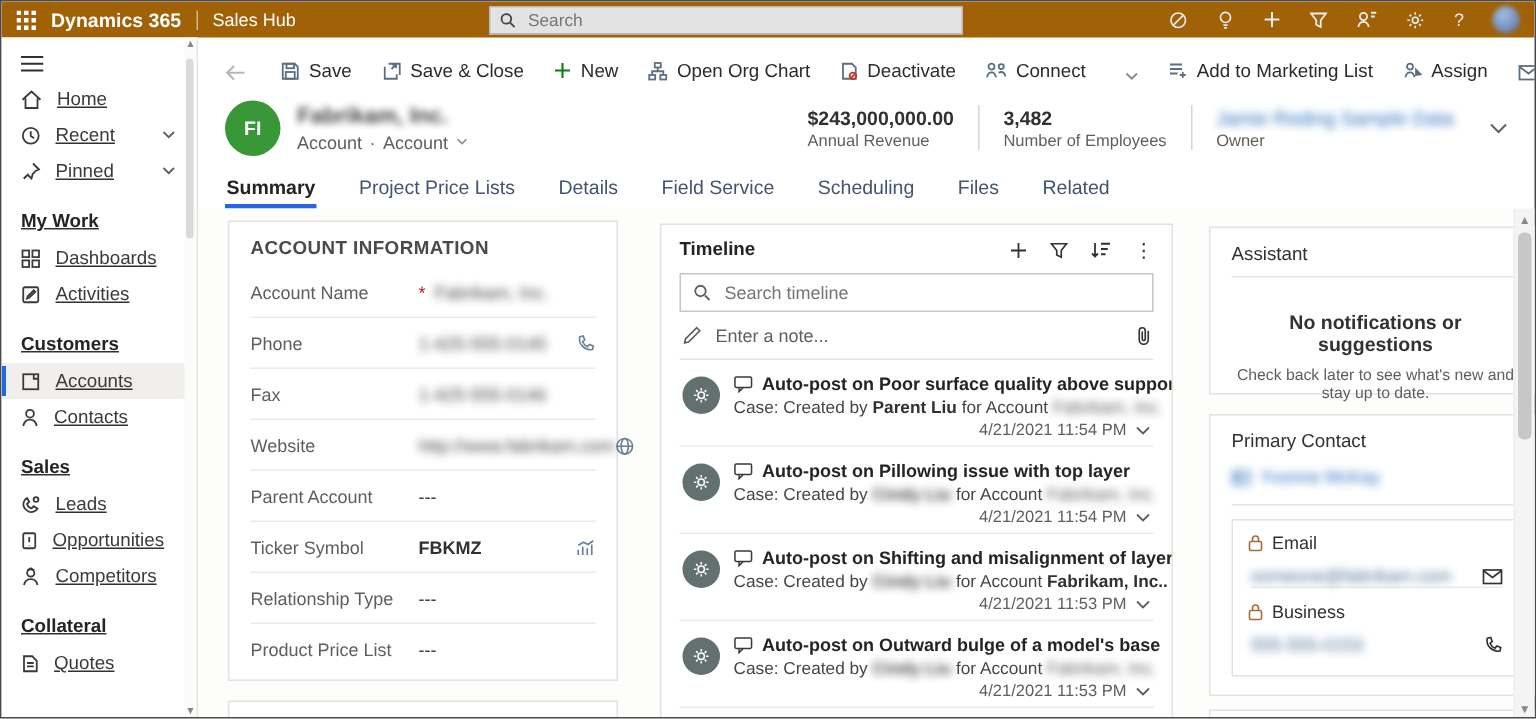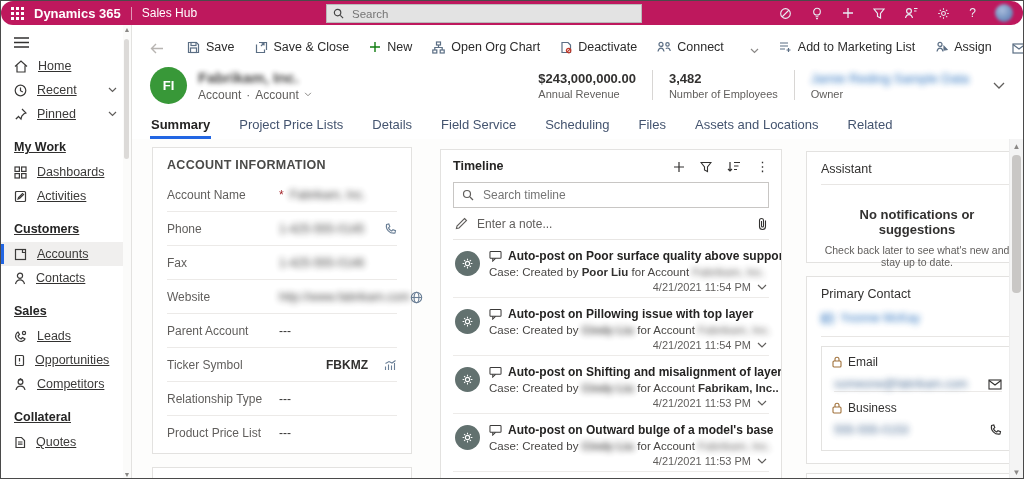--- a/index.html
+++ b/index.html
@@ -5,22 +5,22 @@
   html,body{margin:0;padding:0;}
   body{width:1024px;height:479px;overflow:hidden;background:#fff;
        font-family:"Liberation Sans",sans-serif;color:#323130;position:relative;
        border:1px solid #4a4a4a;box-sizing:border-box;}
   .ic{display:inline-block;vertical-align:middle;flex:none;}
   svg{display:block;}
   .blur{filter:blur(3px);opacity:.9;user-select:none;}
   .blur2{filter:blur(2.5px);opacity:.85;user-select:none;}
 
   
-  .topbar{height:24px;background:#be185d;display:flex;align-items:center;color:#fff;
-          padding:0 10px;position:relative;border-radius:12px;}
+  .topbar{height:24px;background:#a16207;display:flex;align-items:center;color:#fff;
+          padding:0 10px;position:relative;}
   .topbar .brand{font-size:13px;font-weight:bold;margin-left:10px;white-space:nowrap;}
   .topbar .tb-div{width:1px;height:13px;background:rgba(255,255,255,.55);margin:0 10px;}
   .topbar .app{font-size:12px;white-space:nowrap;}
   .tb-search{position:absolute;left:325px;top:3px;width:302px;height:17px;background:#e3e3e3;
              border:1px solid #b9b9b9;display:flex;align-items:center;padding:0 6px;gap:6px;color:#444;}
   .tb-search input{border:none;background:transparent;outline:none;font-size:11.5px;width:100%;
                    font-family:"Liberation Sans",sans-serif;color:#222;}
   .tb-right{margin-left:auto;display:flex;align-items:center;gap:19px;color:#e8ecf3;}
   .tb-right .glyph{font-size:12px;line-height:1;}
   .tb-avatar{width:18px;height:18px;border-radius:50%;
@@ -86,21 +86,21 @@
   .col-mid{width:356px;flex:none;padding:10px 0 0 14px;}
   .col-right{width:246px;flex:none;padding:12px 0 0 10px;}
 
   
   .ai-card{width:260px;padding:10px 14px 4px;}
   .ai-title{font-size:12.5px;font-weight:bold;color:#4a4a48;letter-spacing:.3px;padding-bottom:6px;}
   .ai-row{display:flex;align-items:center;padding:9px 0 8px;border-bottom:1px solid #eceae8;min-height:16px;}
   .ai-label{width:112px;flex:none;font-size:12px;color:#605e5c;}
   .req{color:#a4262c;margin:0 6px 0 0;font-size:12px;}
   .ai-value{font-size:12px;color:#323130;}
-  .ai-value.bold{font-weight:bold;margin-left:47px;}
+  .ai-value.bold{font-weight:bold;}
   .ai-ic{margin-left:auto;color:#6a7f96;cursor:pointer;}
   .card-sliver{width:260px;height:18px;margin-top:13px;}
 
   
   .tl-card{width:342px;padding:9px 12px;height:340px;overflow:hidden;}
   .tl-head{display:flex;}
   .tl-title{font-size:12.5px;font-weight:bold;color:#252423;}
   .tl-icons{margin-left:auto;display:flex;align-items:center;gap:15px;color:#323130;}
   .tl-icons .glyph{font-size:13px;cursor:pointer;}
   .tl-search{margin-top:8px;height:24px;border:1px solid #c8c6c4;display:flex;align-items:center;
@@ -499,21 +499,20 @@
       </div>
     </div>
 
     <div class="tabs">
       <span class="tab active">Summary</span>
       <span class="tab">Project Price Lists</span>
       <span class="tab">Details</span>
       <span class="tab">Field Service</span>
       <span class="tab">Scheduling</span>
       <span class="tab">Files</span>
-      <span class="tab">Assets and Locations</span>
       <span class="tab">Related</span>
     </div>
 
     <div class="content">
 
       <div class="col-left">
         <div class="card ai-card">
           <div class="ai-title">ACCOUNT INFORMATION</div>
 
           <div class="ai-row">
@@ -629,21 +628,21 @@
               <div class="tl-line1">
                 <span class="ic">
                     <svg width="13" height="12" viewBox="0 0 14 13" fill="none" stroke="#3b3a39" stroke-width="1.1">
                       <rect x="1" y="1.5" width="12" height="7.5" rx="1"></rect>
                       <path d="M4 9v3l3-3"></path>
                     </svg>
                   </span>
                 <span class="t">Auto-post on Poor surface quality above supports</span>
               </div>
               <div class="tl-line2">
-                <span>Case: Created by</span> <b>Poor Liu</b> <span>for Account</span> <span class="blur">Fabrikam, Inc.</span>
+                <span>Case: Created by</span> <b>Parent Liu</b> <span>for Account</span> <span class="blur">Fabrikam, Inc.</span>
               </div>
               <div class="tl-line3">
                 <span>4/21/2021 11:54 PM</span>
                 <span class="ic">
                     <svg width="10" height="6" viewBox="0 0 10 6" fill="none" stroke="#605e5c" stroke-width="1.2">
                       <path d="M1 1l4 4 4-4"></path>
                     </svg>
                   </span>
               </div>
             </div>

